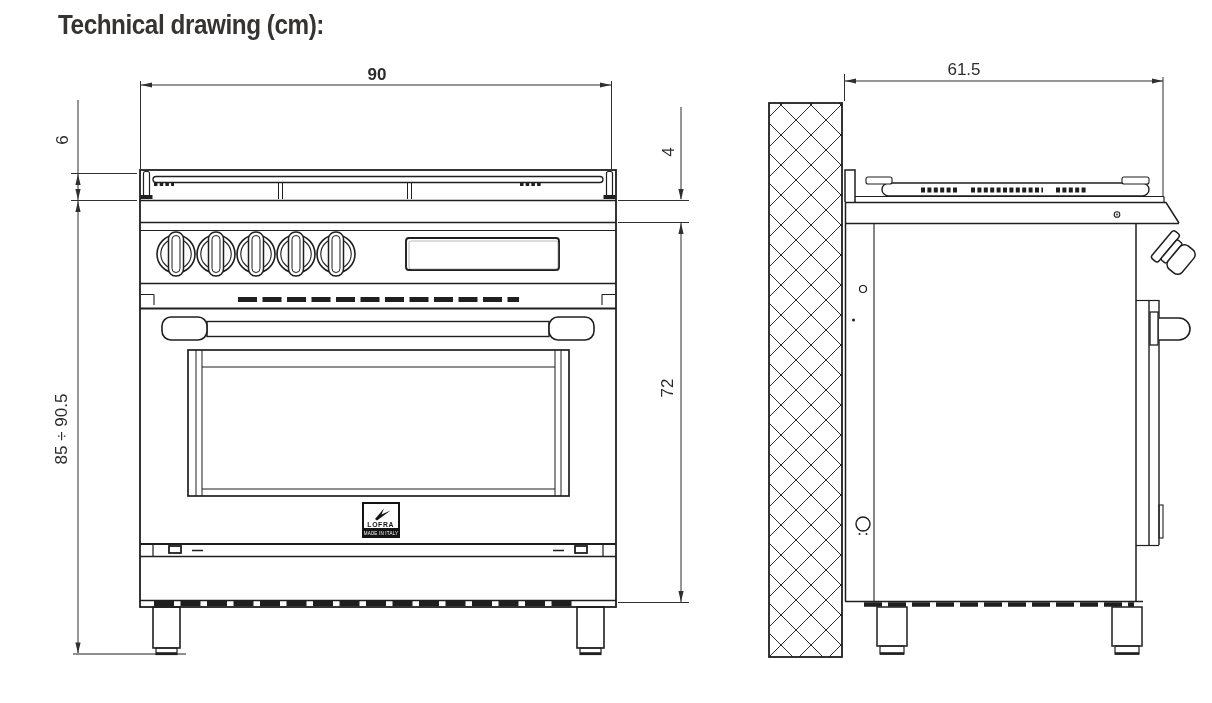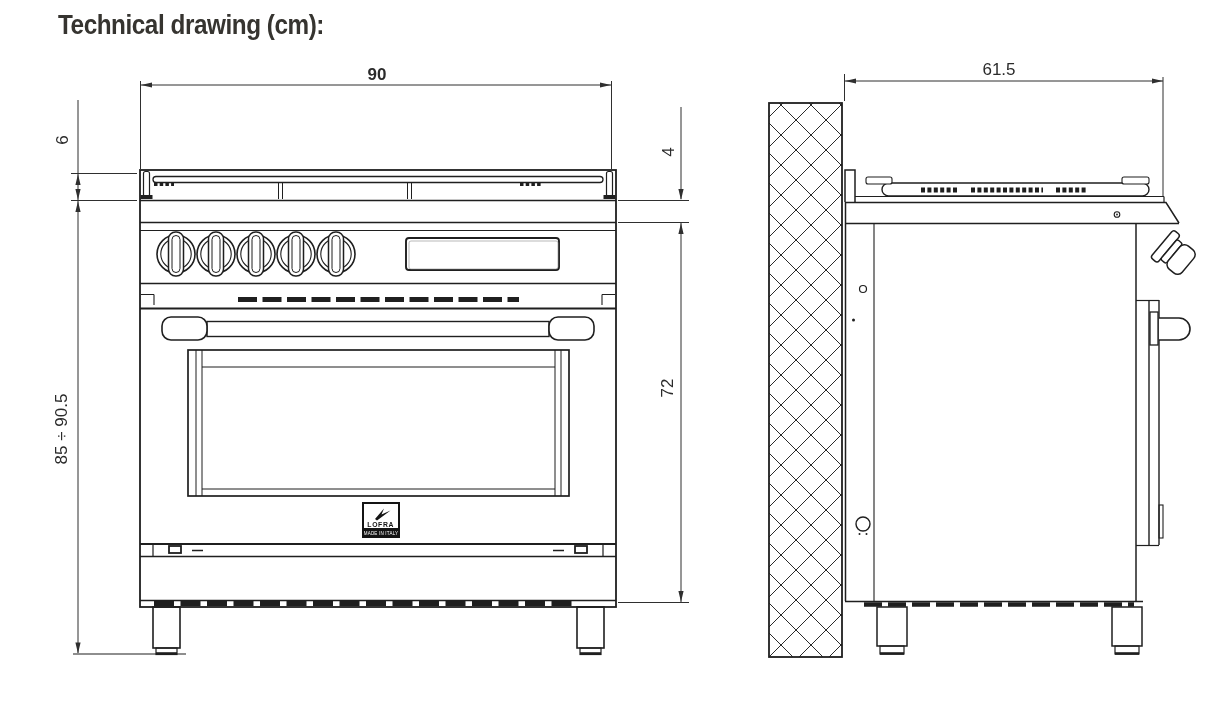--- a/index.html
+++ b/index.html
@@ -233,21 +233,21 @@
   <div class="dim" style="left:331px;top:65px;width:60px;font-weight:bold;">90</div>
 
   <div class="dim dim-v" style="left:27px;top:130px;width:40px;">6</div>
 
   <div class="dim dim-v" style="left:-14px;top:419px;width:120px;">85 ÷ 90.5</div>
 
   <div class="dim dim-v" style="left:633px;top:142px;width:40px;">4</div>
 
   <div class="dim dim-v" style="left:632px;top:378px;width:40px;">72</div>
 
-  <div class="dim" style="left:943px;top:60px;width:80px;">61.5</div>
+  <div class="dim" style="left:908px;top:60px;width:80px;">61.5</div>
 
   <div class="logo">
     <div class="logo-box">
       <svg class="logo-glyph" width="19" height="13" viewBox="0 0 19 13">
         <path d="M3,11 L12,0.5 L9.5,6.5 L18.5,2.5 L5,12.5 Z" fill="#141414"></path>
       </svg>
       <div class="logo-brand">LOFRA</div>
     </div>
     <div class="logo-bar">MADE IN ITALY</div>
   </div>

